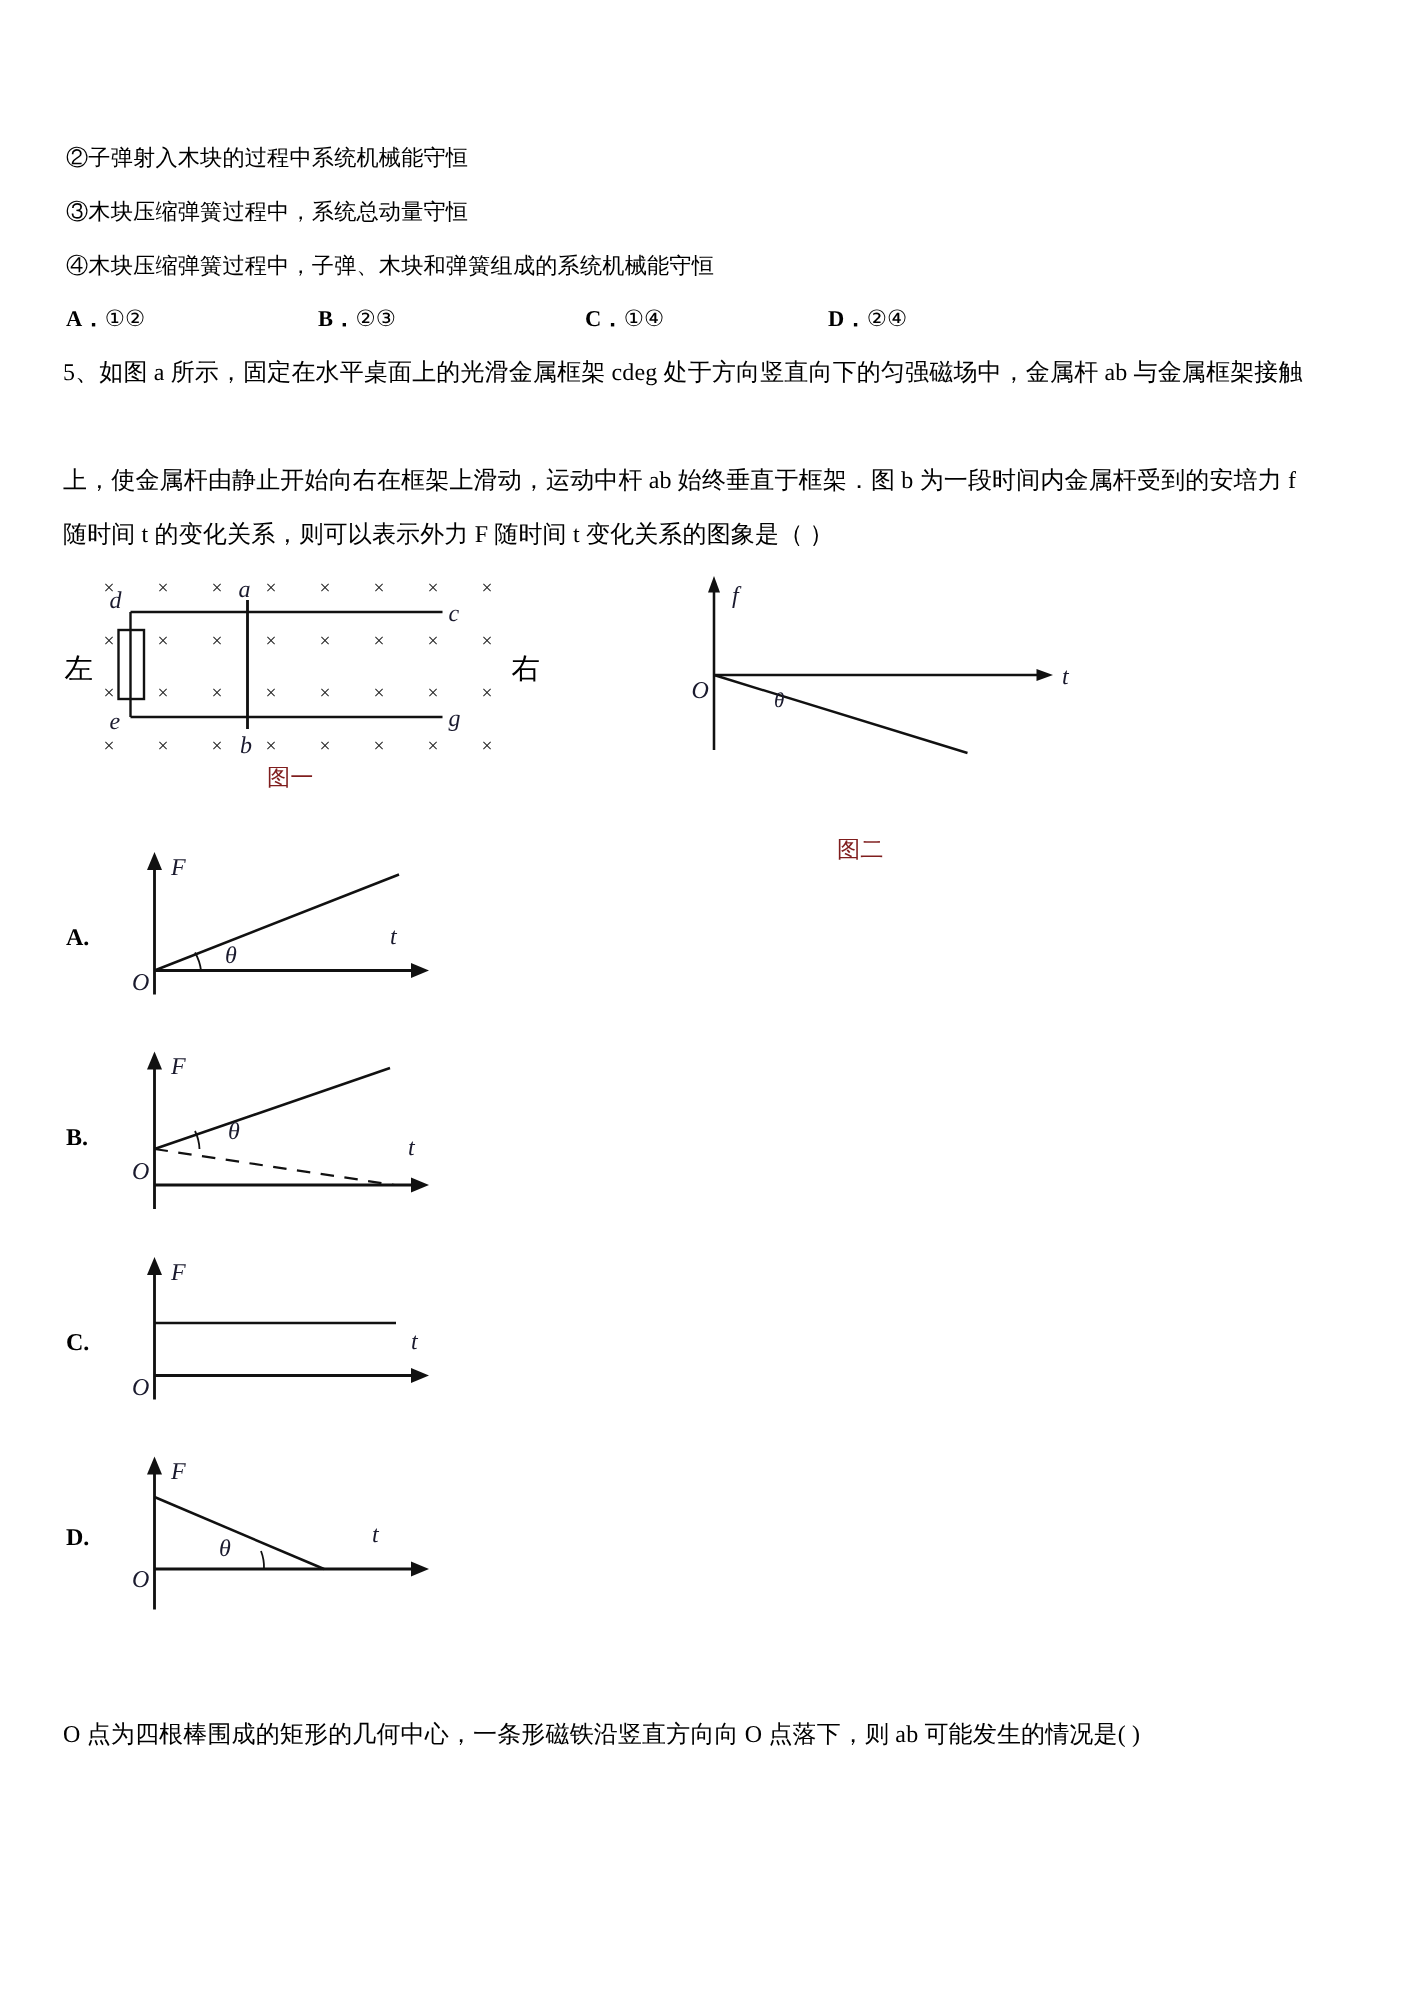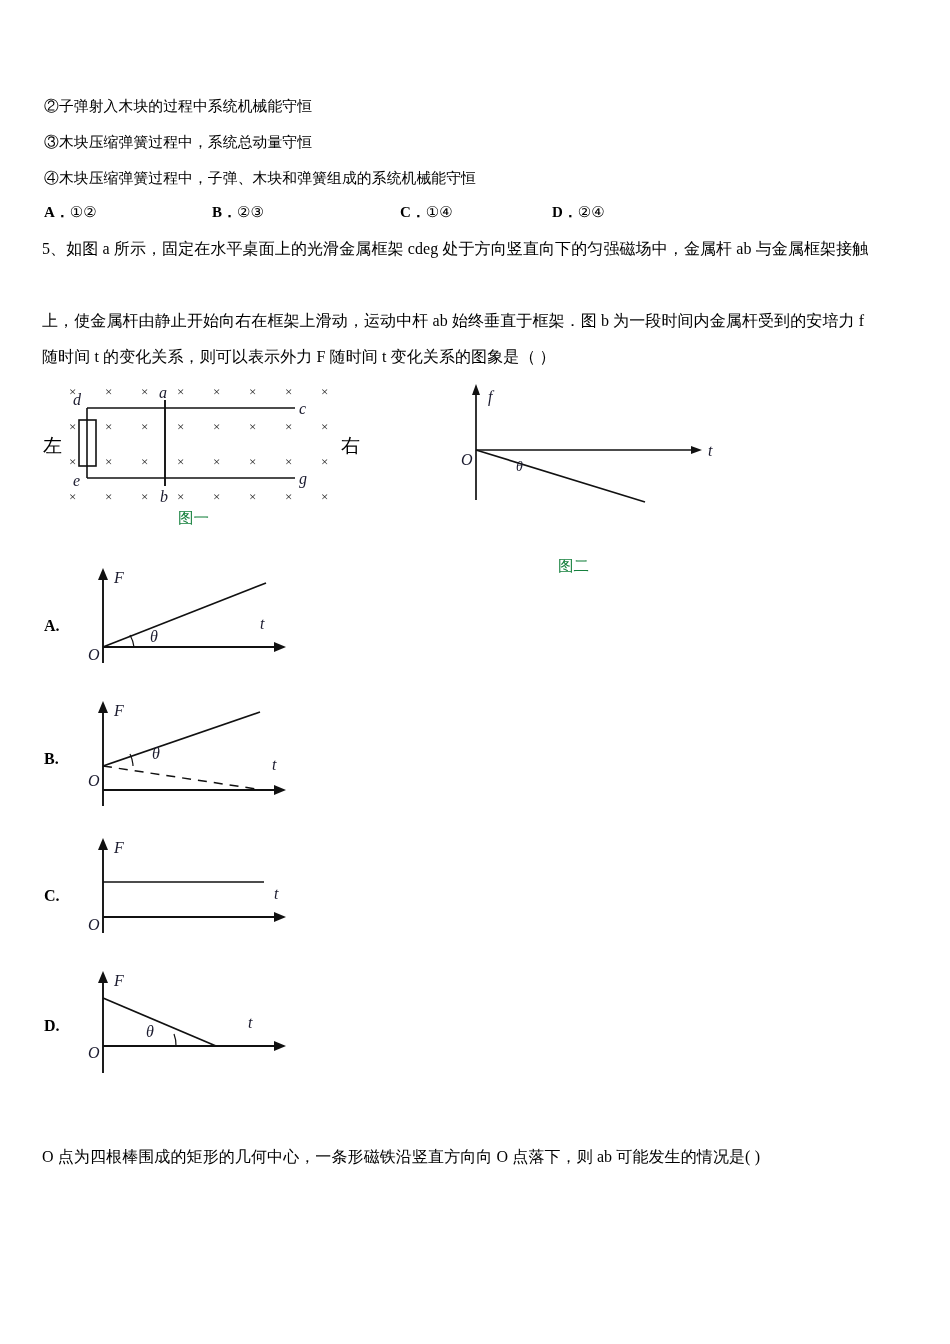--- a/index.html
+++ b/index.html
@@ -48,39 +48,39 @@
   }
   .cnlabel {
     font-family:"Liberation Sans", sans-serif;
     font-size:19px;
     fill:#000;
   }
   .figcap {
     position:absolute;
     font-family:"Liberation Sans", sans-serif;
     font-size:15.5px;
-    color:#15803d;
+    color:#7f1d1d;
   }
 </style>
 </head>
 <body>
 
 <div class="page">
 
   <div class="txt-line" style="left:44px; top:98px;">②子弹射入木块的过程中系统机械能守恒</div>
   <div class="txt-line" style="left:44px; top:134px;">③木块压缩弹簧过程中，系统总动量守恒</div>
   <div class="txt-line" style="left:44px; top:170px;">④木块压缩弹簧过程中，子弹、木块和弹簧组成的系统机械能守恒</div>
 
   <div class="opt-row" style="left:44px; top:203px;">
     <span class="lbl">A．</span><span class="circ">①②</span>
   </div>
   <div class="opt-row" style="left:212px; top:203px;">
     <span class="lbl">B．</span><span class="circ">②③</span>
   </div>
-  <div class="opt-row" style="left:390px; top:203px;margin-left:10px;">
+  <div class="opt-row" style="left:390px; top:203px;">
     <span class="lbl">C．</span><span class="circ">①④</span>
   </div>
   <div class="opt-row" style="left:552px; top:203px;">
     <span class="lbl">D．</span><span class="circ">②④</span>
   </div>
 
   <div class="txt-line q-line" style="left:42px; top:240px;">5、如图 a 所示，固定在水平桌面上的光滑金属框架 cdeg 处于方向竖直向下的匀强磁场中，金属杆 ab 与金属框架接触</div>
   <div class="txt-line q-line" style="left:42px; top:348px;">随时间 t 的变化关系，则可以表示外力 F 随时间 t 变化关系的图象是（      ）</div>
   <div class="txt-line q-line" style="left:42px; top:312px;">上，使金属杆由静止开始向右在框架上滑动，运动中杆 ab 始终垂直于框架．图 b 为一段时间内金属杆受到的安培力 f</div>
 

